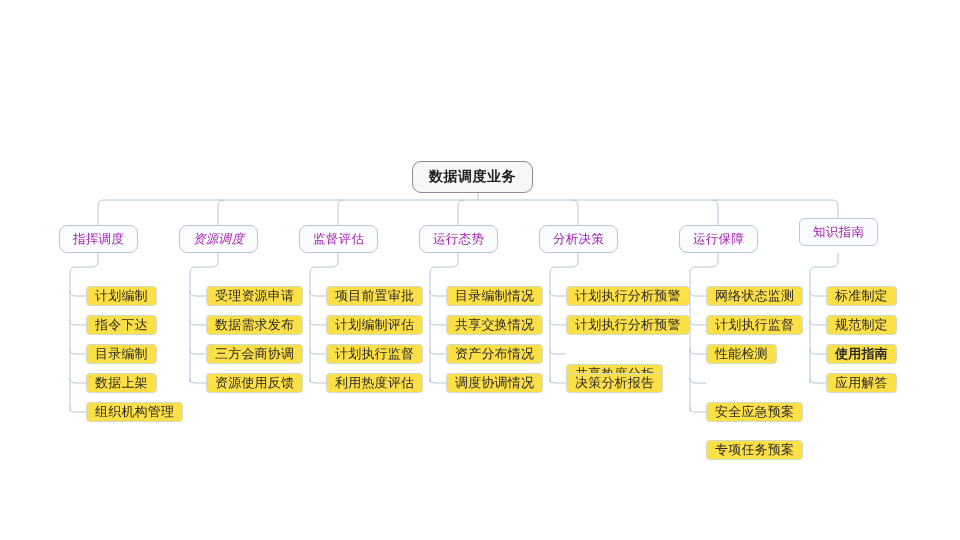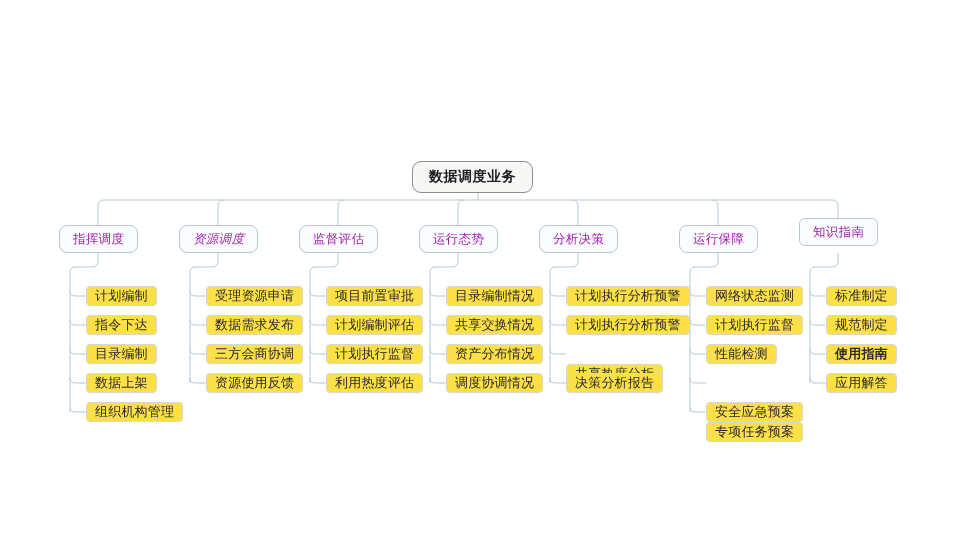--- a/index.html
+++ b/index.html
@@ -155,21 +155,21 @@
       <div class="node node-leaf" style="visibility: visible; left: 446px; top: 315px;">共享交换情况</div>
       <div class="node node-leaf" style="visibility: visible; left: 446px; top: 344px;">资产分布情况</div>
       <div class="node node-leaf" style="visibility: visible; left: 446px; top: 373px;">调度协调情况</div>
       <div class="node node-leaf" style="visibility: visible; left: 566px; top: 286px;">计划执行分析预警</div>
       <div class="node node-leaf" style="visibility: visible; left: 566px; top: 315px;">计划执行分析预警</div>
       <div class="node node-leaf" style="visibility: visible; left: 566px; top: 364px;">共享热度分析</div>
       <div class="node node-leaf" style="visibility: visible; left: 566px; top: 373px;">决策分析报告</div>
       <div class="node node-leaf" style="visibility: visible; left: 706px; top: 286px;">网络状态监测</div>
       <div class="node node-leaf" style="visibility: visible; left: 706px; top: 315px;">计划执行监督</div>
       <div class="node node-leaf" style="visibility: visible; left: 706px; top: 344px;">性能检测</div>
-      <div class="node node-leaf" style="visibility: visible; left: 706px; top: 377px; margin-top: 45px;">专项任务预案</div>
+      <div class="node node-leaf" style="visibility: visible; left: 706px; top: 395px; margin-top: 45px;">专项任务预案</div>
       <div class="node node-leaf" style="visibility: visible; left: 706px; top: 402px;">安全应急预案</div>
       <div class="node node-leaf" style="visibility: visible; left: 826px; top: 286px;">标准制定</div>
       <div class="node node-leaf" style="visibility: visible; left: 826px; top: 315px;">规范制定</div>
       <div class="node node-leaf" style="visibility: visible; left: 826px; top: 344px; font-weight: bold;">使用指南</div>
       <div class="node node-leaf" style="visibility: visible; left: 826px; top: 373px;">应用解答</div>
     </div>
 
 </div>
 
 </body></html>

